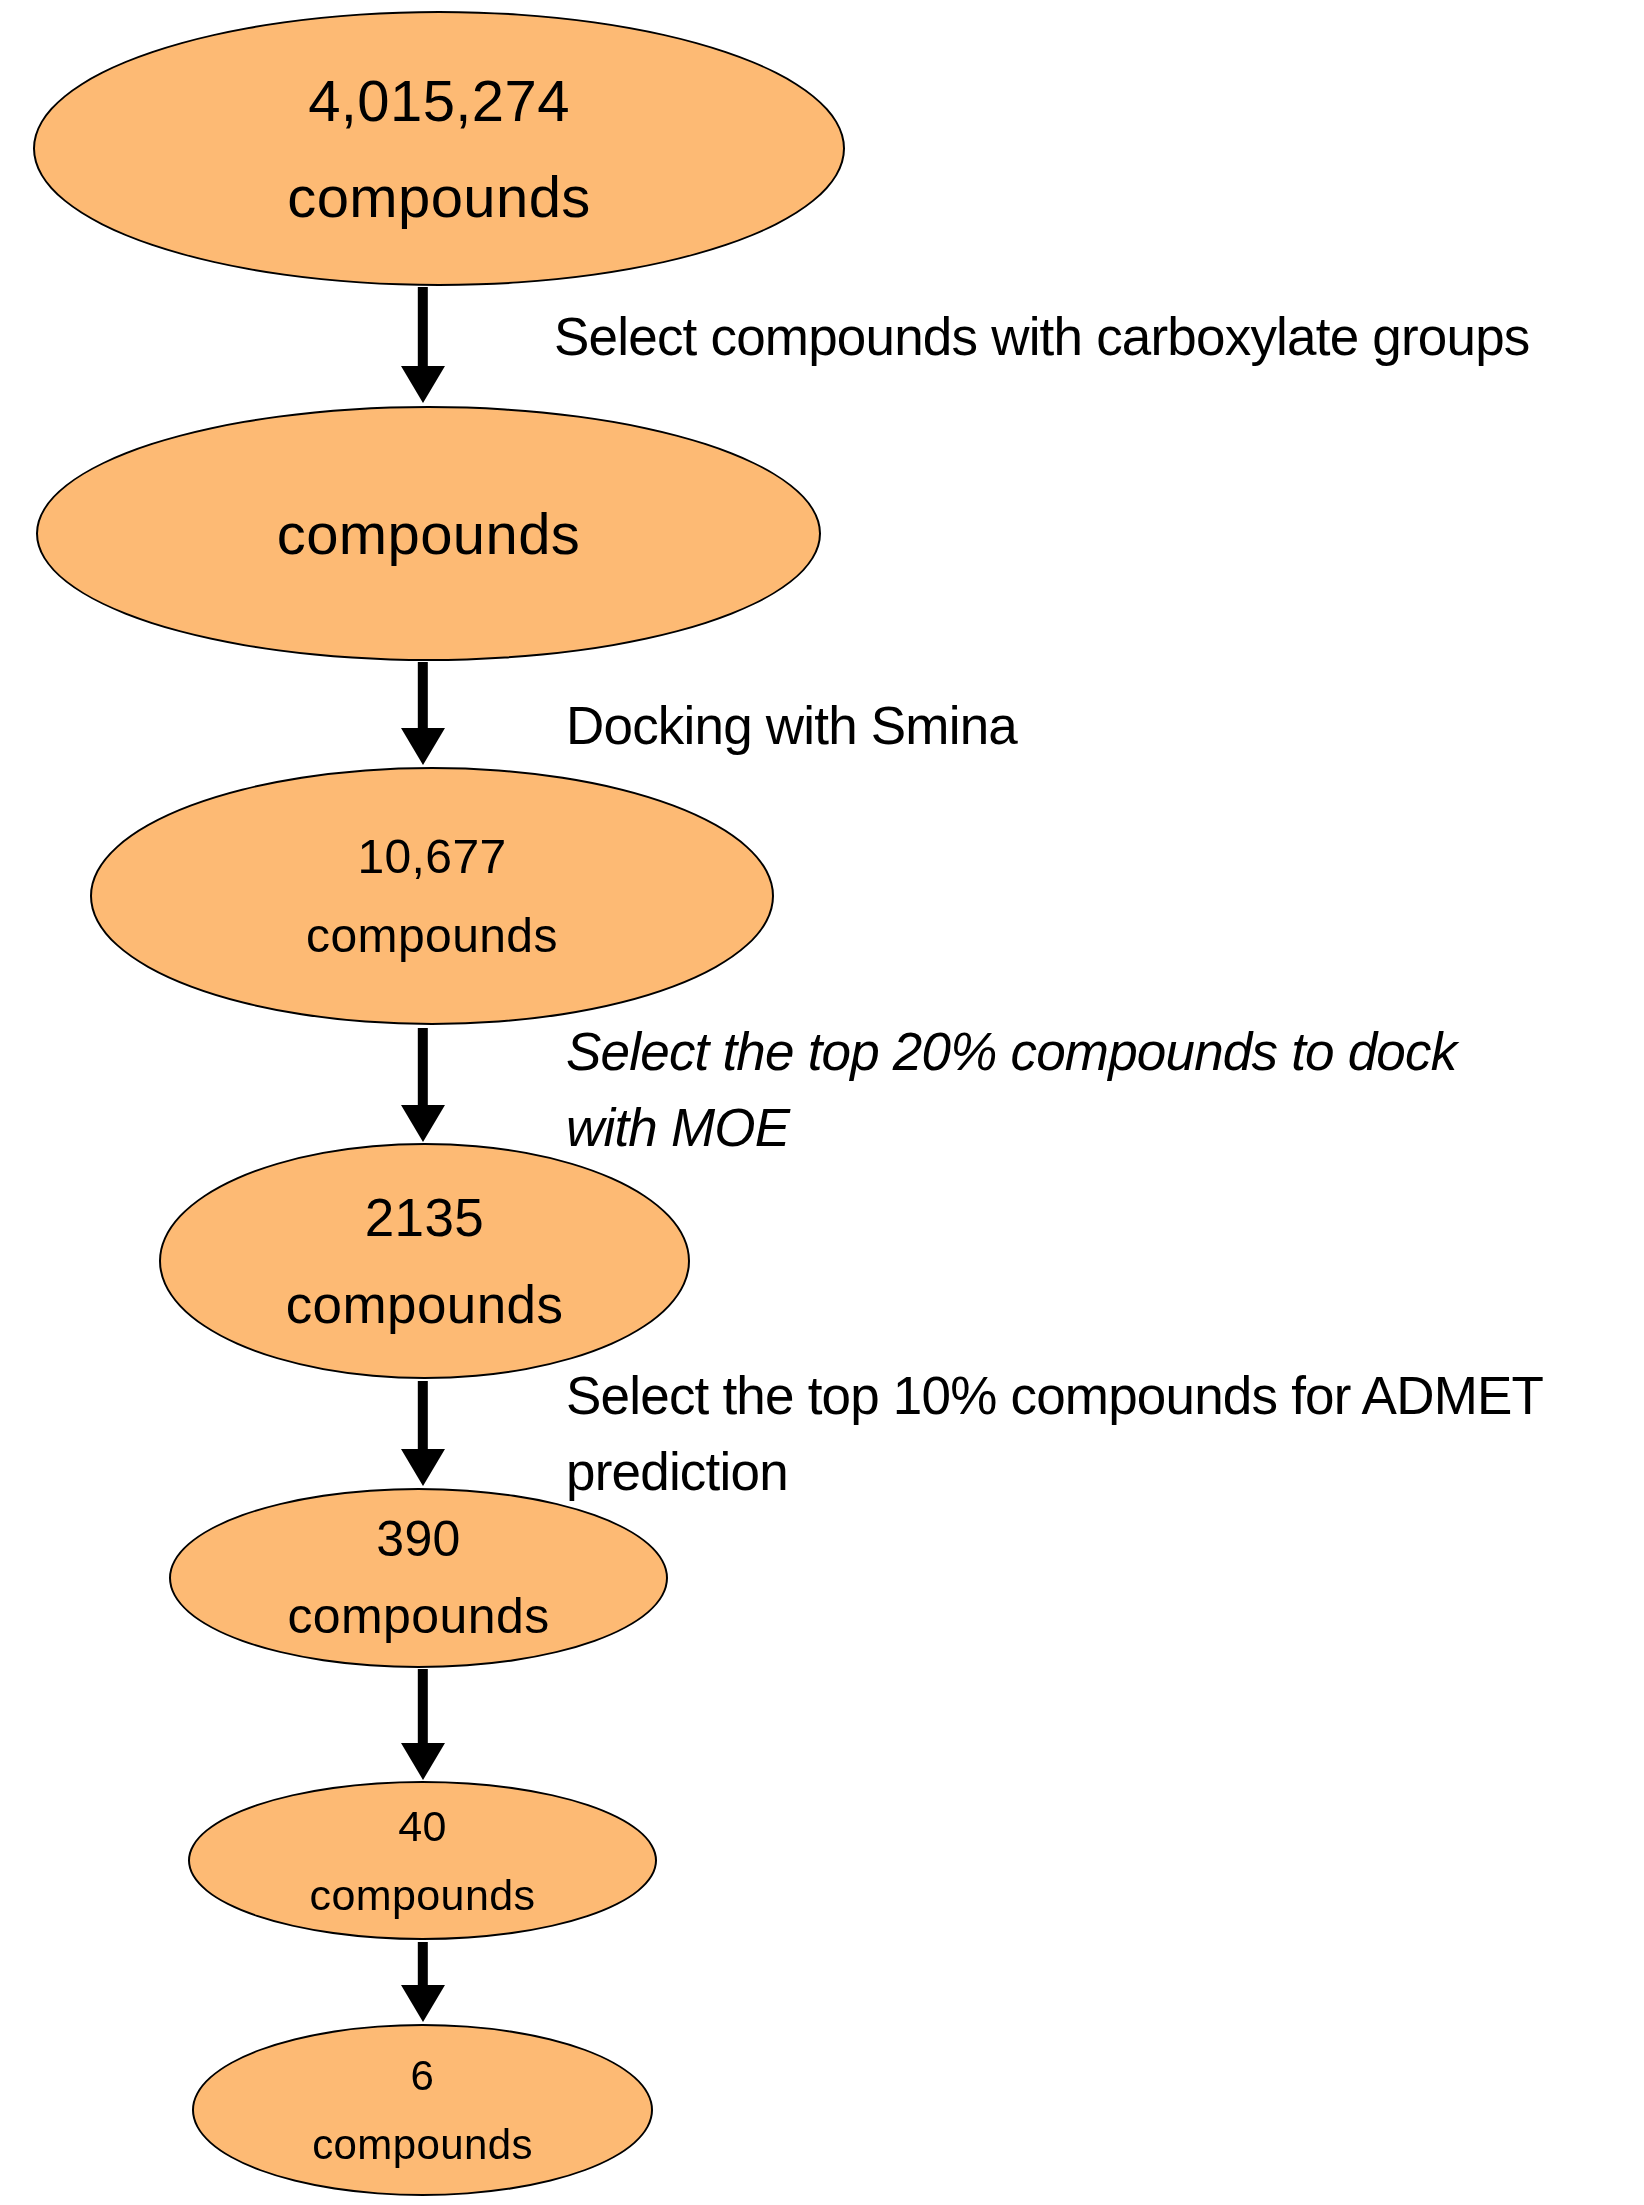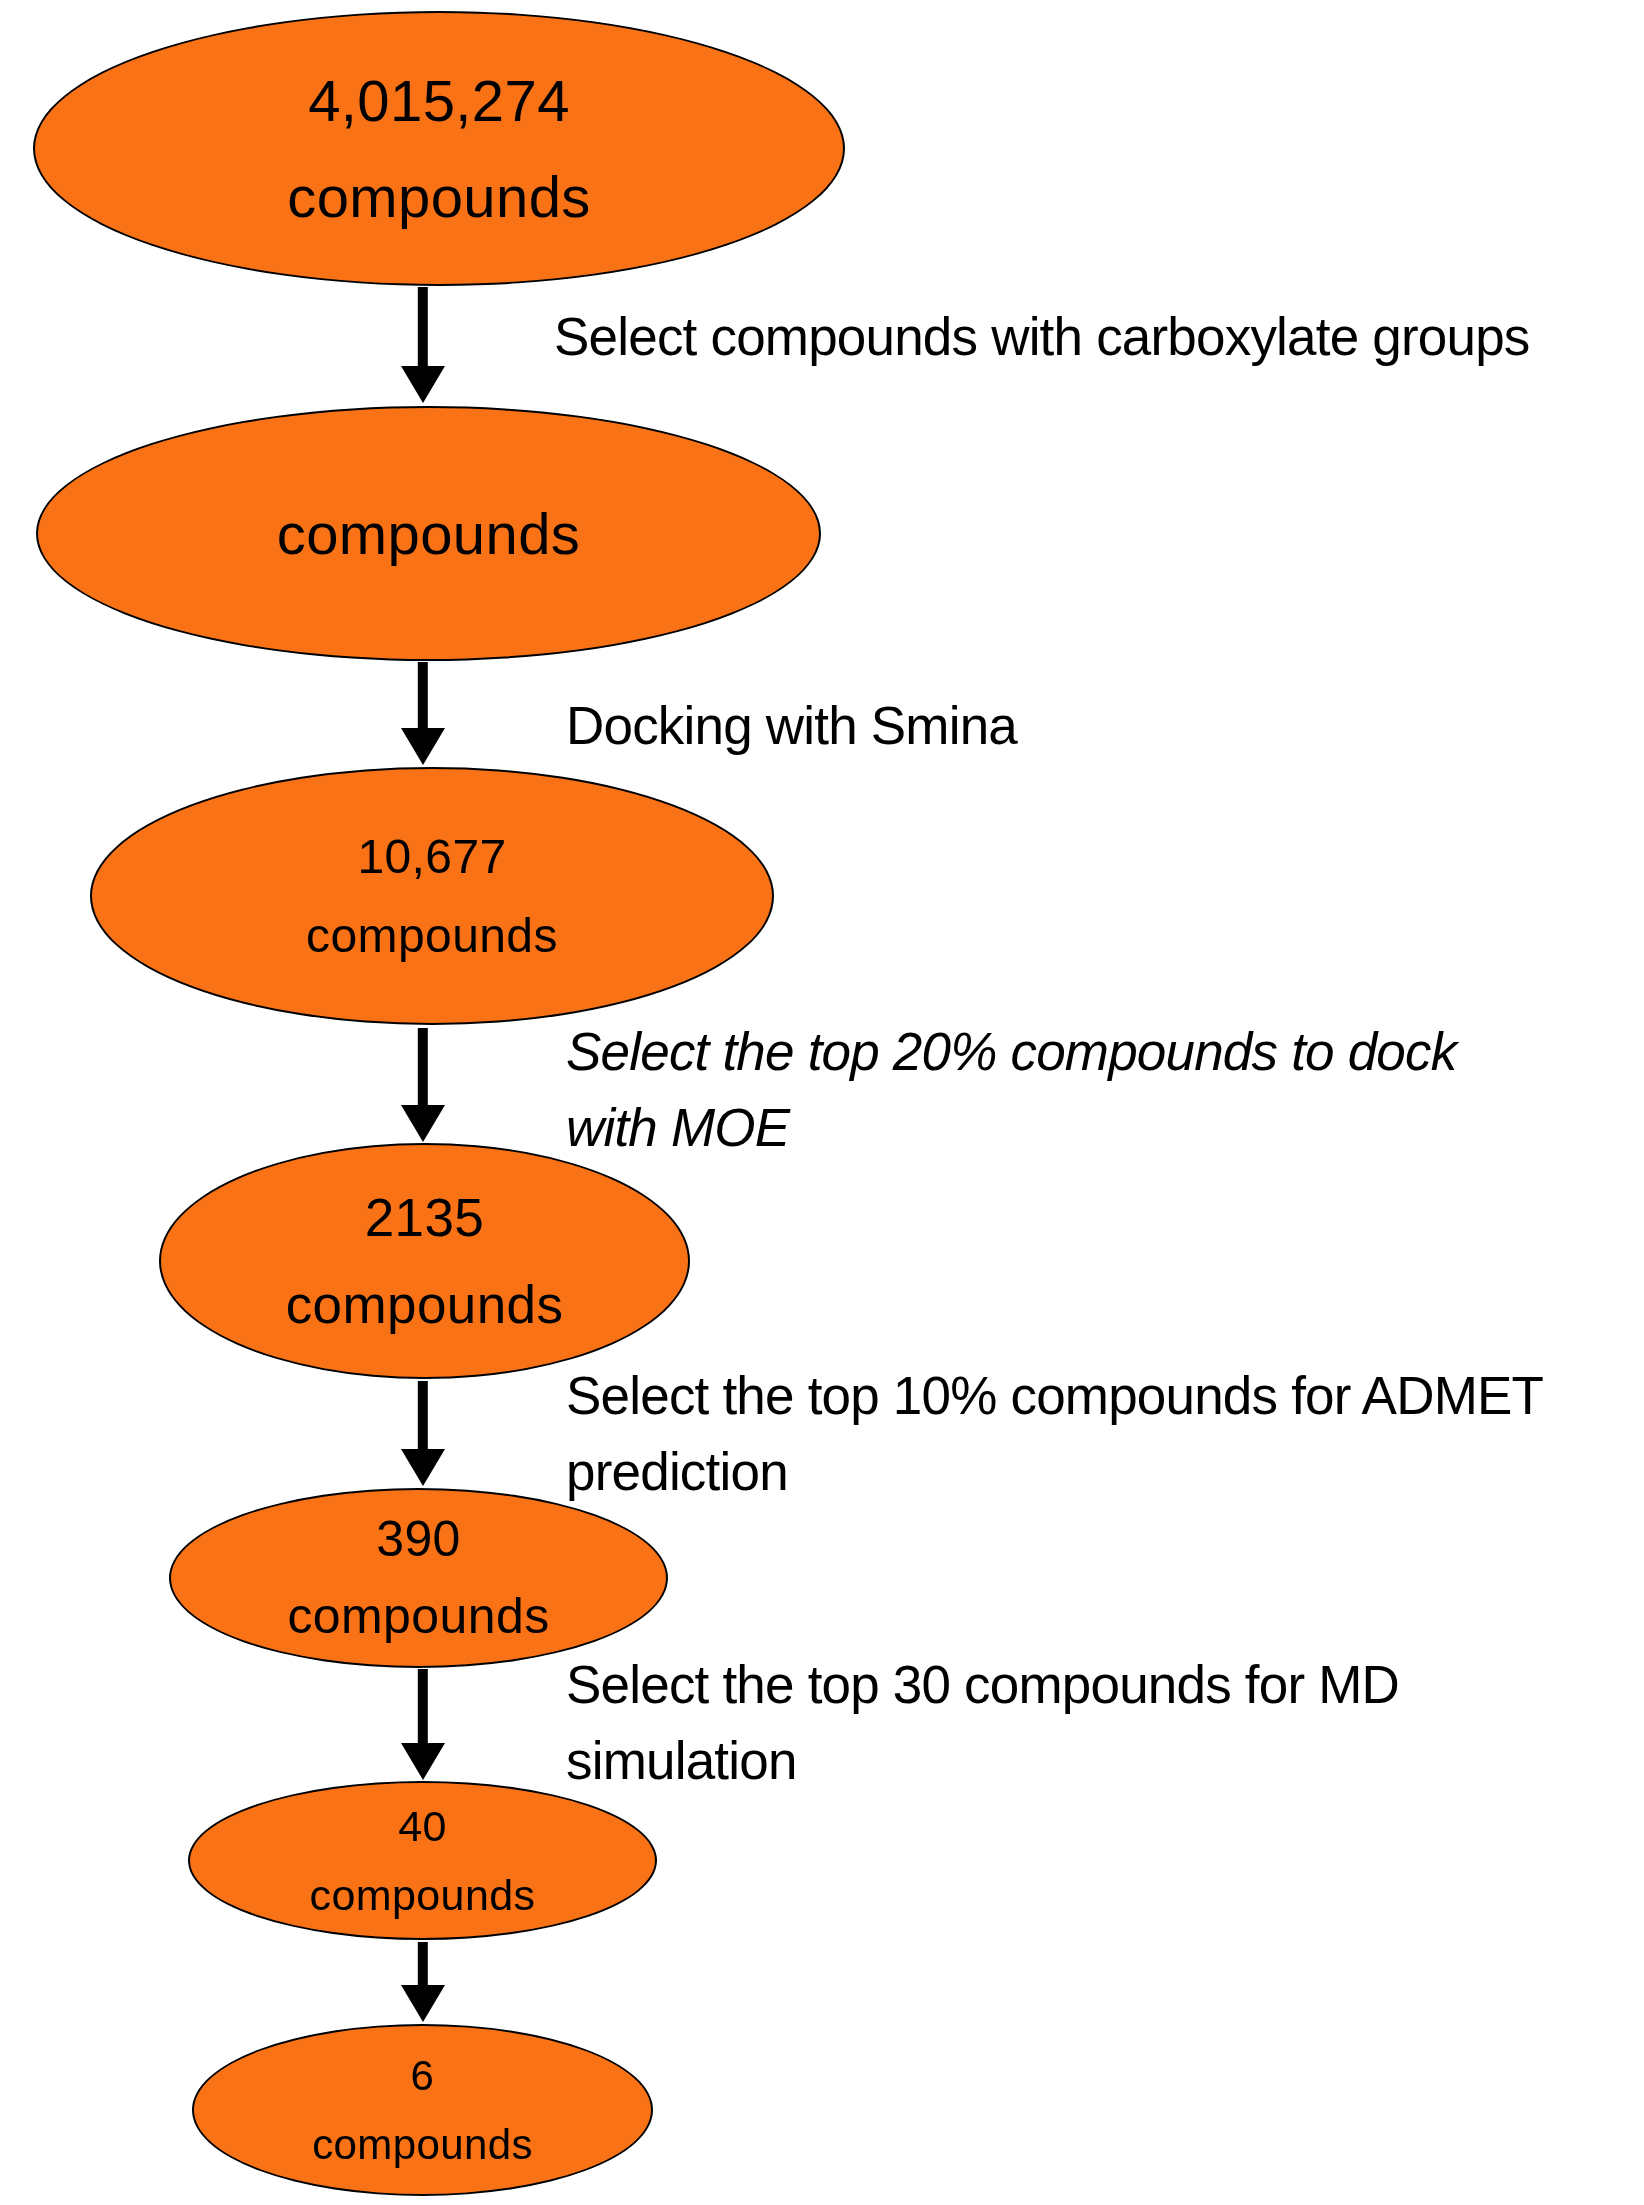--- a/index.html
+++ b/index.html
@@ -14,21 +14,21 @@
     background: #ffffff;
     color: #000000;
     font-family: "Liberation Sans", sans-serif;
     overflow: hidden;
   }
   .node {
     position: absolute;
     box-sizing: border-box;
     border: 2.4px solid #000000;
     border-radius: 50%;
-    background: #f97316;
+    background: #fdba74;
     display: flex;
     flex-direction: column;
     align-items: center;
     justify-content: center;
     text-align: right;
     line-height: 1.65;
     letter-spacing: 0.4px;
   }
   .node .val, .node .unit {
     white-space: nowrap;
@@ -140,19 +140,15 @@
   <div class="edge-label" style="left:566px; top:1014px;font-style:italic;">
     <div>Select the top 20% compounds to dock</div>
     <div>with MOE</div>
   </div>
 
   <div class="edge-label" style="left:566px; top:1358px;">
     <div>Select the top 10% compounds for ADMET</div>
     <div>prediction</div>
   </div>
 
-  <div class="edge-label" style="left:566px; top:1647px;">
-    <div>Select the top 30 compounds for MD</div>
-    <div>simulation</div>
-  </div>
 
 </div>
 
 
 </body></html>

